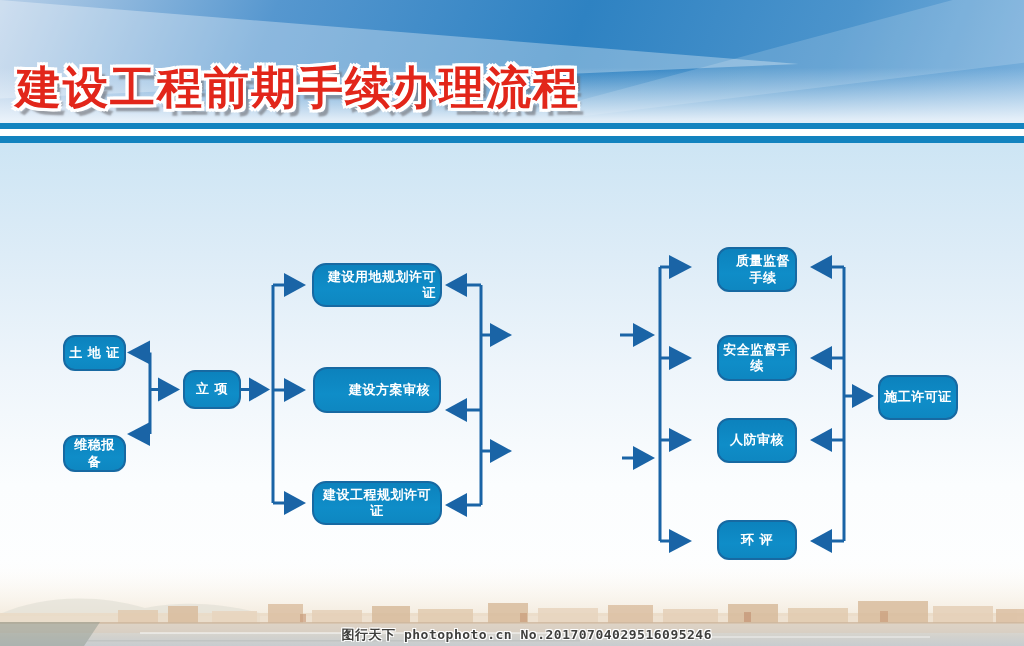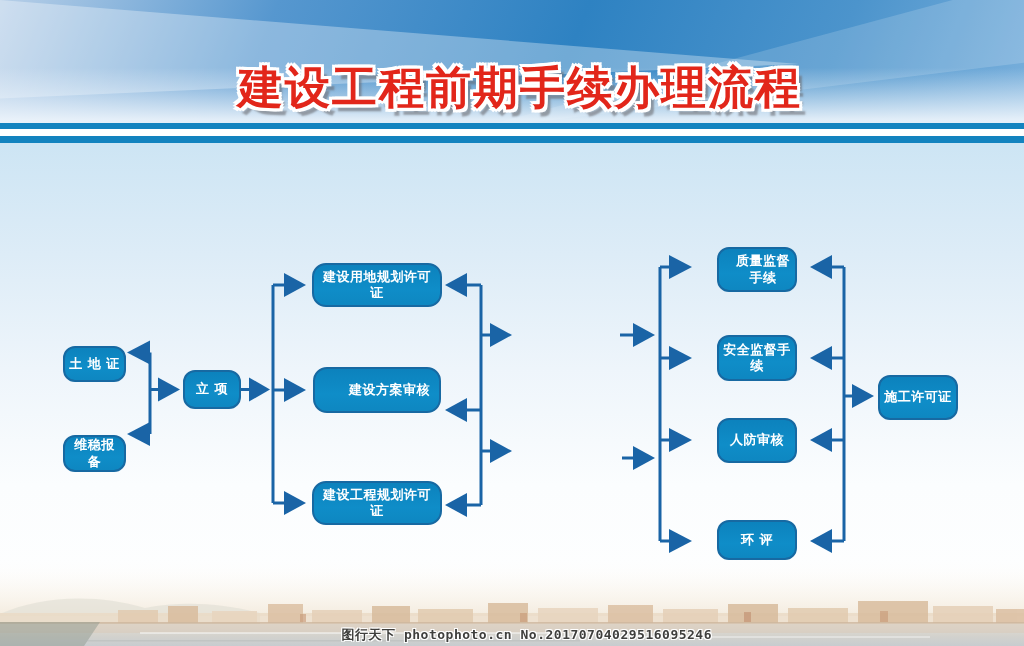--- a/index.html
+++ b/index.html
@@ -8,21 +8,21 @@
 
   
   #header{position:absolute;left:0;top:0;width:1024px;height:123px;overflow:hidden;
     background:linear-gradient(112deg,#b7cfe8 0%,#5697cf 26%,#2e82c2 55%,#4c94cc 80%,#7ab0dc 100%);}
   .swoosh1{position:absolute;left:0;top:0;width:78%;height:100%;
     background:rgba(255,255,255,.32);clip-path:polygon(0 0,100% 52%,0 80%);}
   .swoosh2{position:absolute;right:-40px;top:-30px;width:58%;height:130%;
     background:rgba(255,255,255,.16);clip-path:polygon(100% 0,0 100%,100% 55%);}
   .header-fade{position:absolute;left:0;top:0;width:100%;height:100%;
     background:linear-gradient(180deg,rgba(255,255,255,0) 55%,rgba(240,246,252,.9) 97%);}
-  #title{position:absolute;left:0;top:58px;width:100%;text-align:center;padding-left:16px;
+  #title{position:absolute;left:0;top:58px;width:100%;padding-left:16px;
     box-sizing:border-box;font-size:45px;font-weight:800;letter-spacing:2px;color:#e2261a;
     font-family:"DejaVu Sans","Liberation Sans",sans-serif;
     text-shadow:-3px -3px 0 #fff,3px -3px 0 #fff,-3px 3px 0 #fff,3px 3px 0 #fff,
                 -3px 0 0 #fff,3px 0 0 #fff,0 -3px 0 #fff,0 3px 0 #fff,
                 6px 7px 2px rgba(105,105,110,.6);}
   #stripe-gap{position:absolute;left:0;top:123px;width:1024px;height:20px;background:#ffffff;}
   .stripe{position:absolute;left:0;width:1024px;background:#1383bf;}
   #stripe1{top:123px;height:6px;}
   #stripe2{top:136px;height:7px;}
 
@@ -37,24 +37,24 @@
   #connectors{position:absolute;left:0;top:0;width:1024px;height:646px;z-index:4;}
   #connectors path,#connectors line{stroke:#1a64a6;stroke-width:3;fill:none;}
   #connectors polygon{fill:#1a64a6;stroke:none;}
 
   
   .node{position:absolute;z-index:5;display:flex;align-items:center;justify-content:center;
     text-align:center;color:#fff;font-weight:bold;font-size:13px;letter-spacing:.5px;line-height:1.25;
     font-family:"DejaVu Serif","Liberation Serif",serif;
     background:linear-gradient(180deg,#0c82bd 0%,#0f8dc8 60%,#0e87c1 100%);
     border:2px solid #1769a2;border-radius:12px;box-sizing:border-box;padding:0 4px;}
-  #n-tudizheng{left:63px;top:335px;width:63px;height:36px;margin-top:11px;}
+  #n-tudizheng{left:63px;top:335px;width:63px;height:36px;}
   #n-weiwen  {left:63px;top:435px;width:63px;height:37px;}
   #n-lixiang {left:183px;top:370px;width:58px;height:39px;}
-  #n-yongdi  {left:312px;top:263px;width:130px;height:44px;border-radius:14px;}
+  #n-yongdi  {left:312px;top:263px;width:130px;height:44px;border-radius:14px;text-align:right;}
   #n-fangan  {left:313px;top:367px;width:128px;height:46px;border-radius:14px;padding-left:29px;}
   #n-gongcheng{left:312px;top:481px;width:130px;height:44px;border-radius:14px;}
   #n-chushe  {left:523px;top:313px;width:97px;height:45px;border-radius:14px;}
   #n-tuzhi   {left:524px;top:436px;width:98px;height:45px;border-radius:14px;}
   #n-zhiliang{left:717px;top:247px;width:80px;height:45px;padding-left:16px;}
   #n-anquan  {left:717px;top:335px;width:80px;height:46px;}
   #n-renfang {left:717px;top:418px;width:80px;height:45px;}
   #n-huanping{left:717px;top:520px;width:80px;height:40px;}
   #n-shigong {left:878px;top:375px;width:80px;height:45px;}
 

